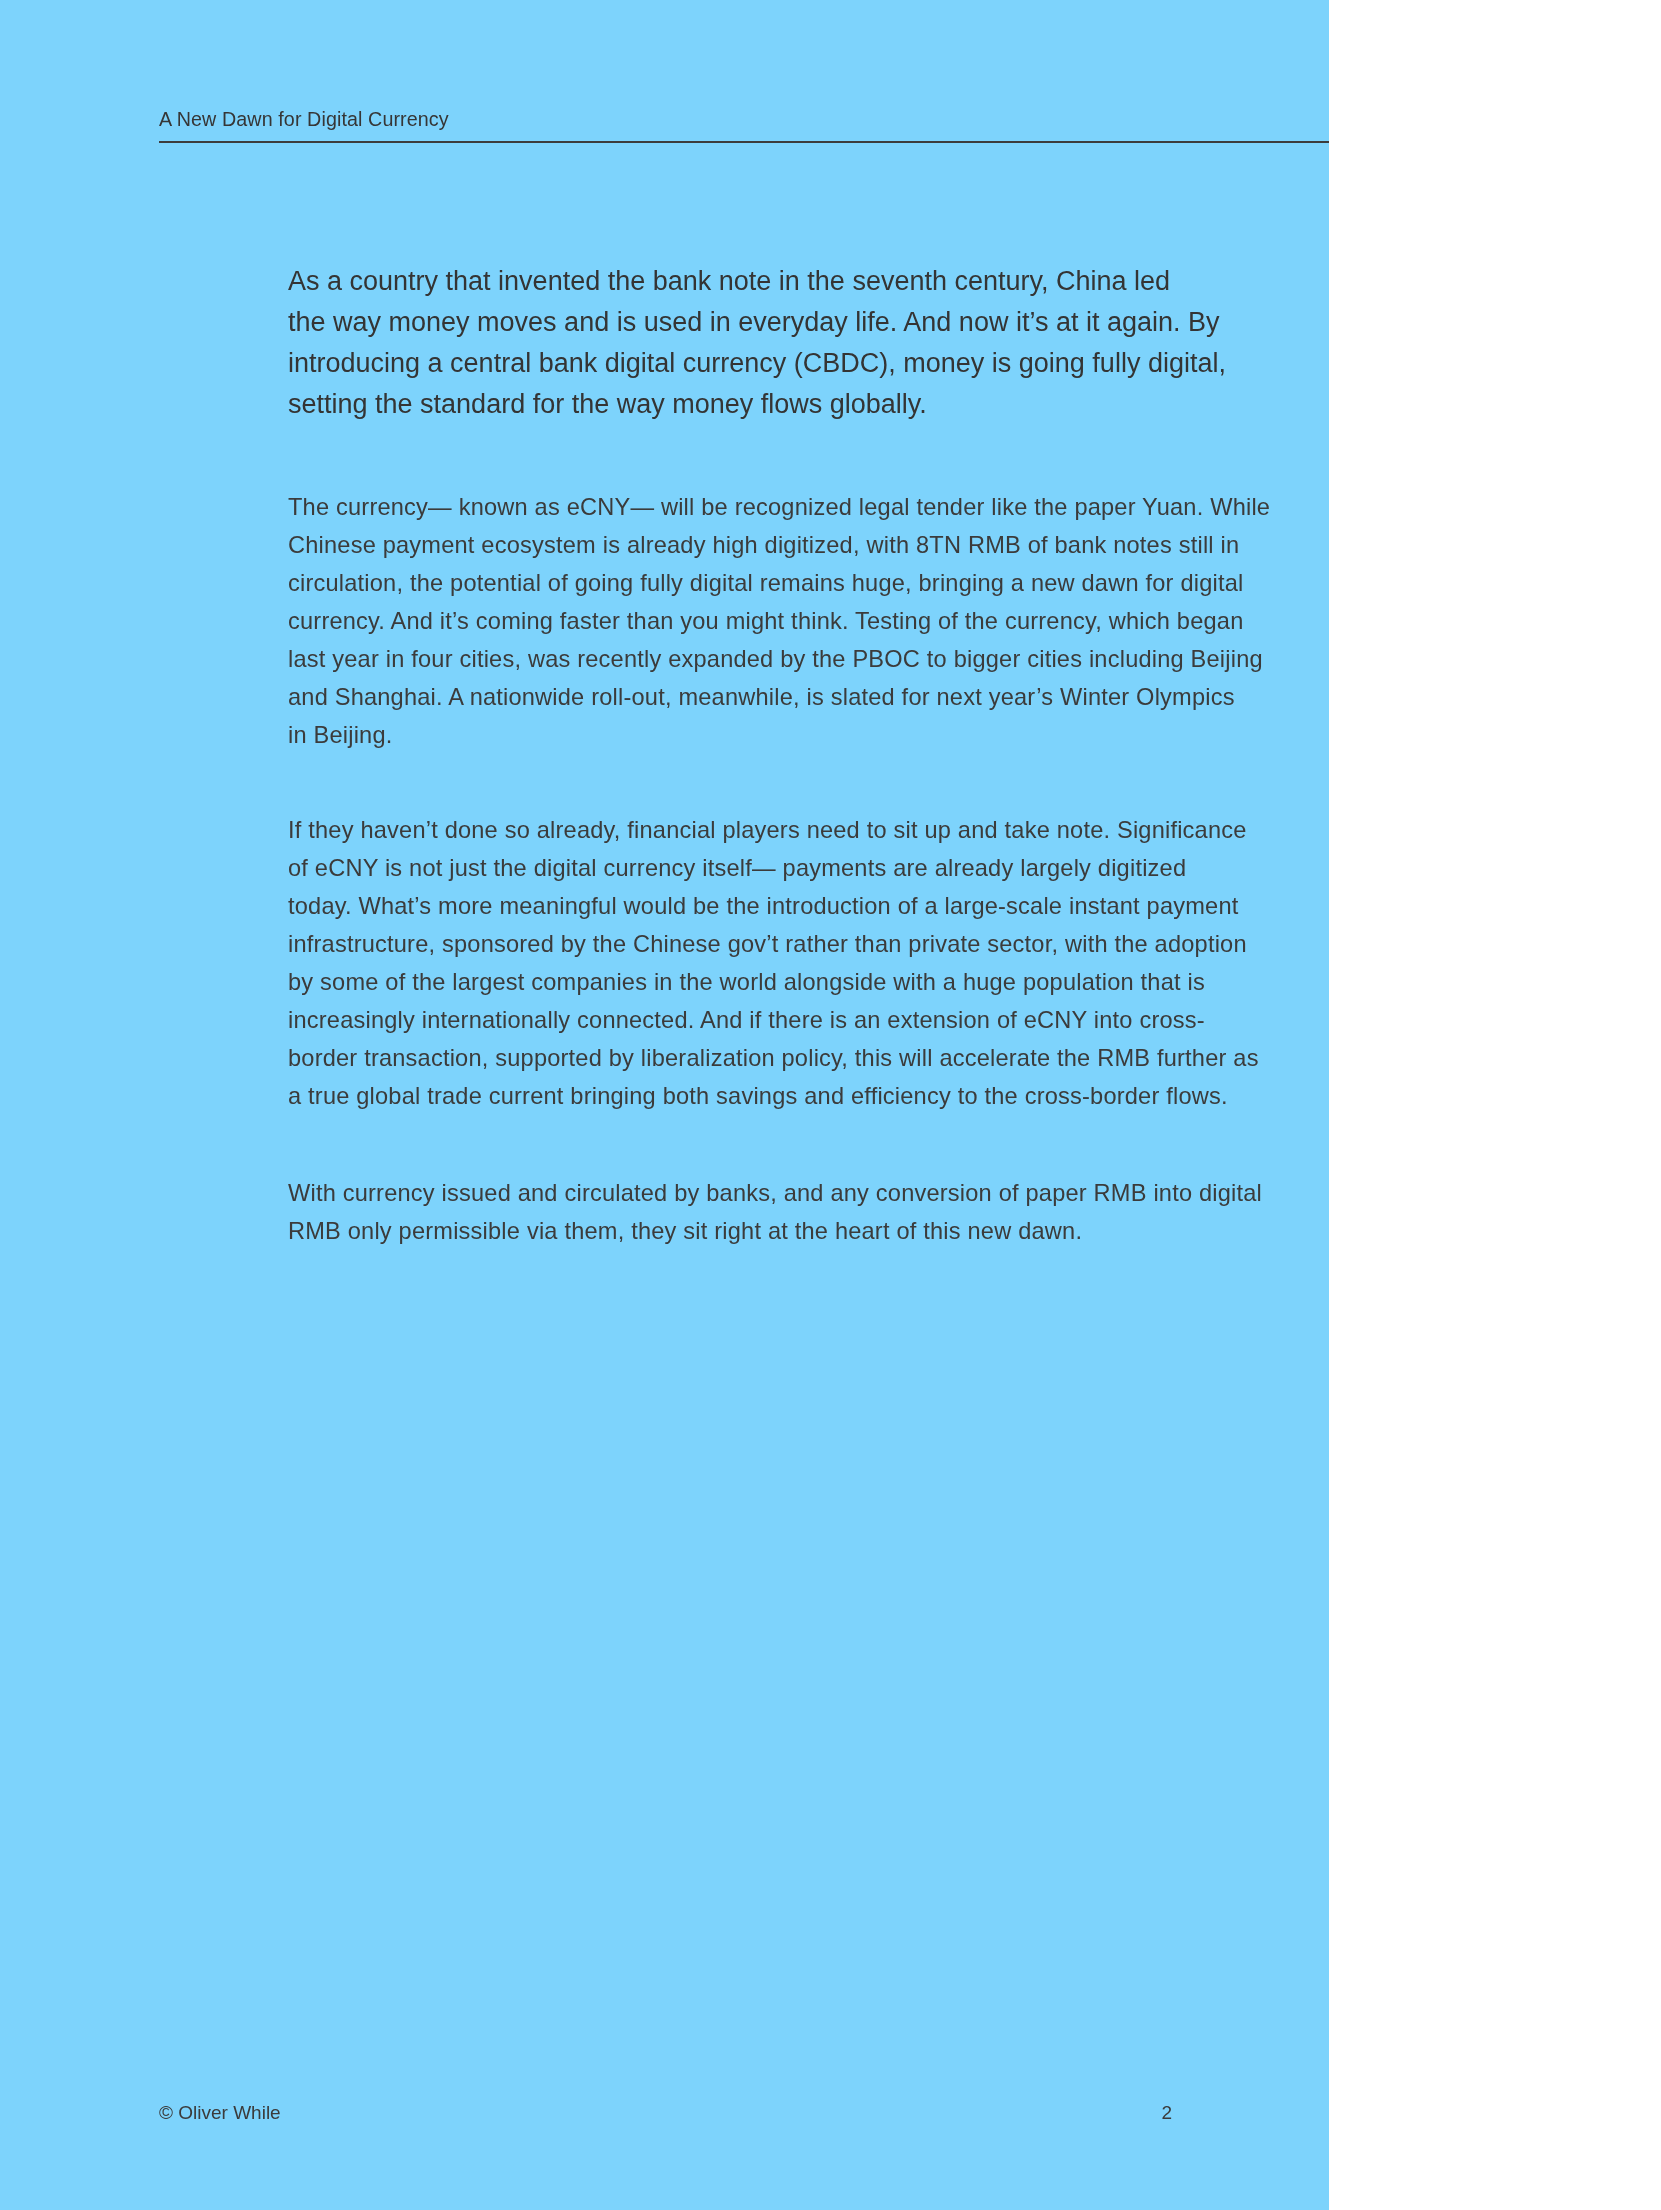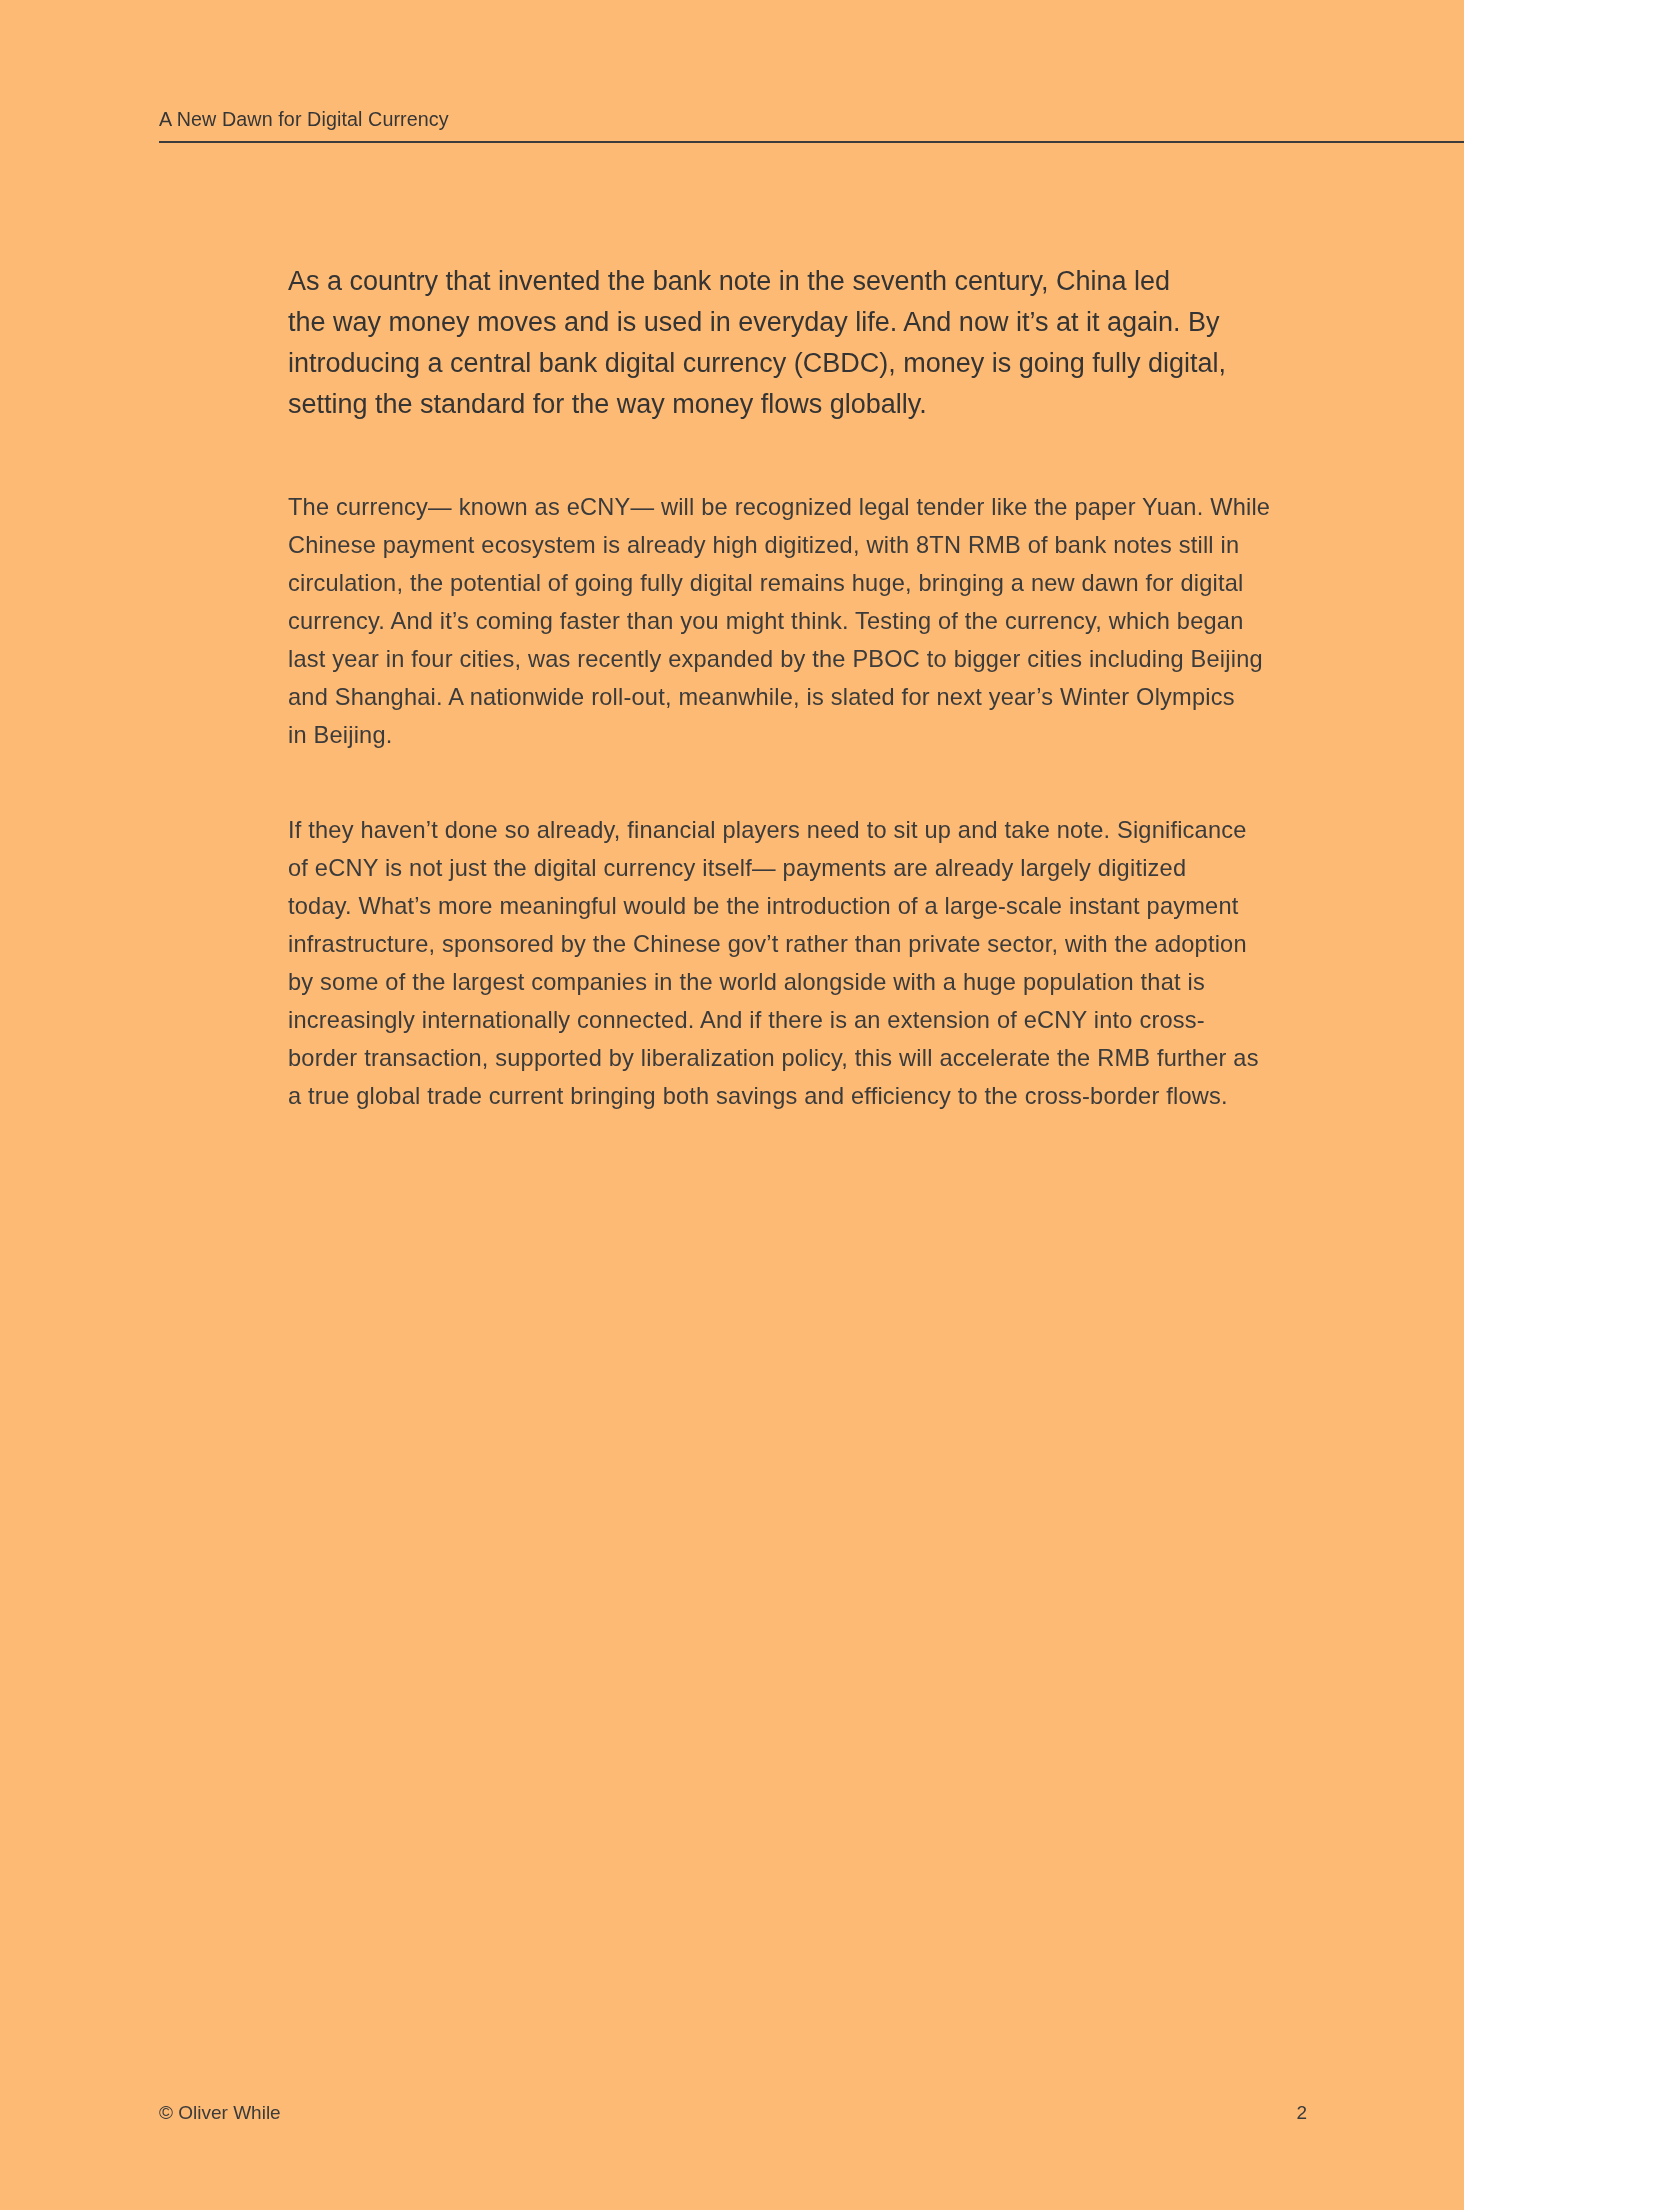--- a/index.html
+++ b/index.html
@@ -2,23 +2,23 @@
 <html><head>
 <meta charset="utf-8">
 <style>
   html, body {
     margin: 0;
     padding: 0;
     background: #ffffff;
   }
   .page {
     position: relative;
-    width: 1464px;
+    width: 1329px;
     height: 2211px;
-    background: #fdba74;
+    background: #7dd3fc;
     font-family: "Liberation Sans", sans-serif;
     color: #3b3b3b;
     overflow: hidden;
   }
   .header-title {
     position: absolute;
     left: 159px;
     top: 108px;
     font-size: 19.7px;
     line-height: 23.6px;
@@ -100,19 +100,21 @@
 
   <p class="textcol body-para p2">If they haven’t done so already, financial players need to sit up and take note. Significance
 of eCNY is not just the digital currency itself— payments are already largely digitized
 today. What’s more meaningful would be the introduction of a large-scale instant payment
 infrastructure, sponsored by the Chinese gov’t rather than private sector, with the adoption
 by some of the largest companies in the world alongside with a huge population that is
 increasingly internationally connected. And if there is an extension of eCNY into cross-
 border transaction, supported by liberalization policy, this will accelerate the RMB further as
 a true global trade current bringing both savings and efficiency to the cross-border flows.</p>
 
+  <p class="textcol body-para p3">With currency issued and circulated by banks, and any conversion of paper RMB into digital
+RMB only permissible via them, they sit right at the heart of this new dawn.</p>
 
   <div class="footer-copyright">© Oliver While</div>
 
   <div class="footer-page-number">2</div>
 
 </div>
 
 
 </body></html>

